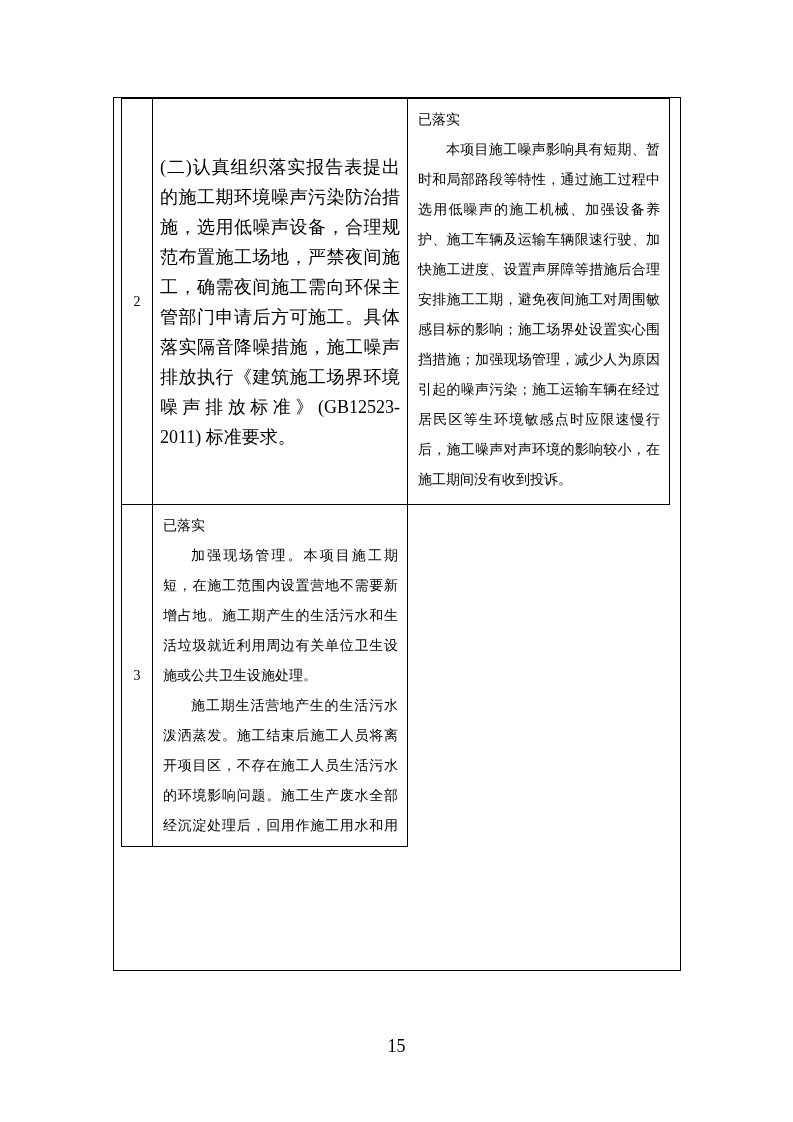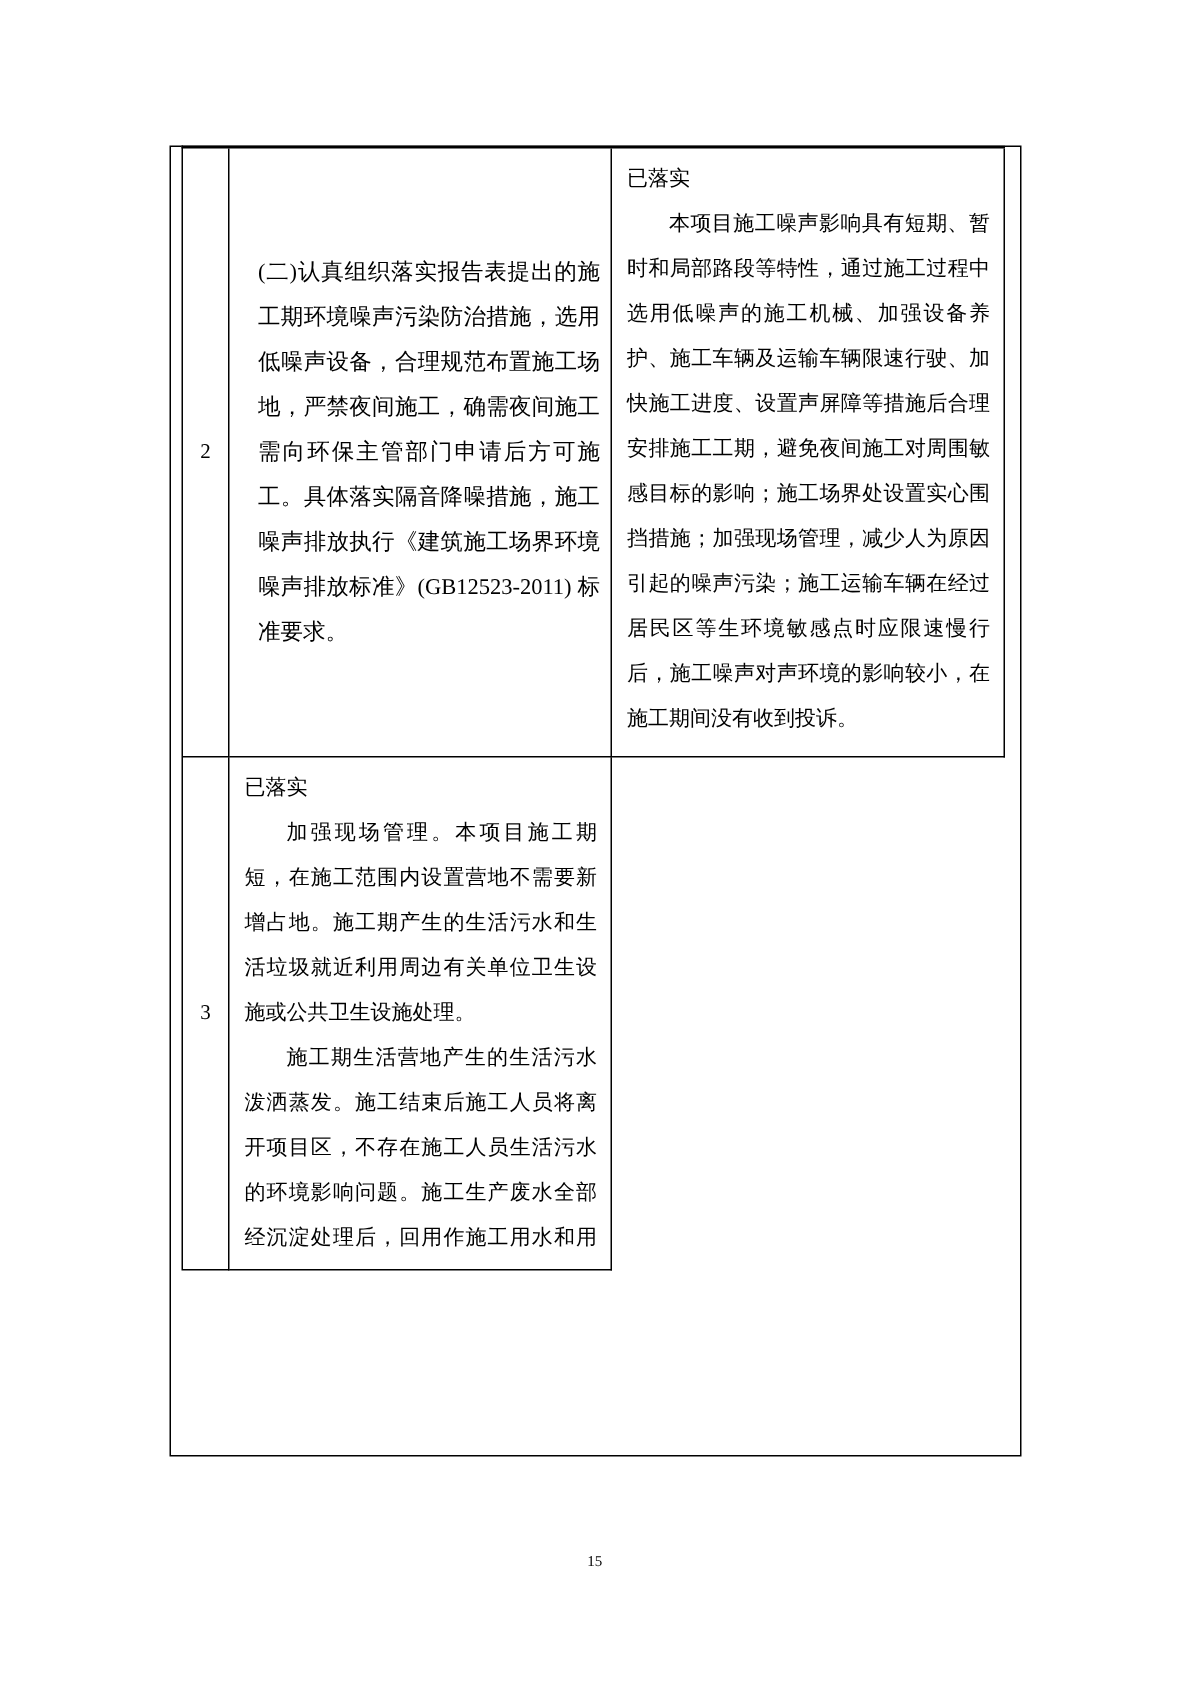--- a/index.html
+++ b/index.html
@@ -38,45 +38,44 @@
     align-items: center;
     justify-content: center;
     font-size: 14px;
   }
   .measure-cell {
     display: flex;
     align-items: center;
     padding: 0 7px;
   }
   .measure-text {
-    font-size: 15px;
+    font-size: 18px;
     line-height: 30px;
     text-align: justify;
     text-justify: inter-ideograph;
     width: 100%;
-    margin-left: 12px;
   }
   .measure-text.indent-first { text-indent: 1.6em; }
   .status-cell {
     padding: 6px 9px 0 10px;
     font-size: 14px;
     line-height: 30px;
   }
   .status-label { text-align: left; }
   .detail {
     text-indent: 2em;
     text-align: justify;
     text-justify: inter-ideograph;
   }
   .page-number {
     position: absolute;
     left: 0; right: 0;
     top: 1036px;
     text-align: center;
-    font-size: 10px;
+    font-size: 18px;
   }
 </style>
 </head>
 <body>
 
 <div class="page">
 
   <div class="outer-frame"></div>
 
   <div class="inner-table">

